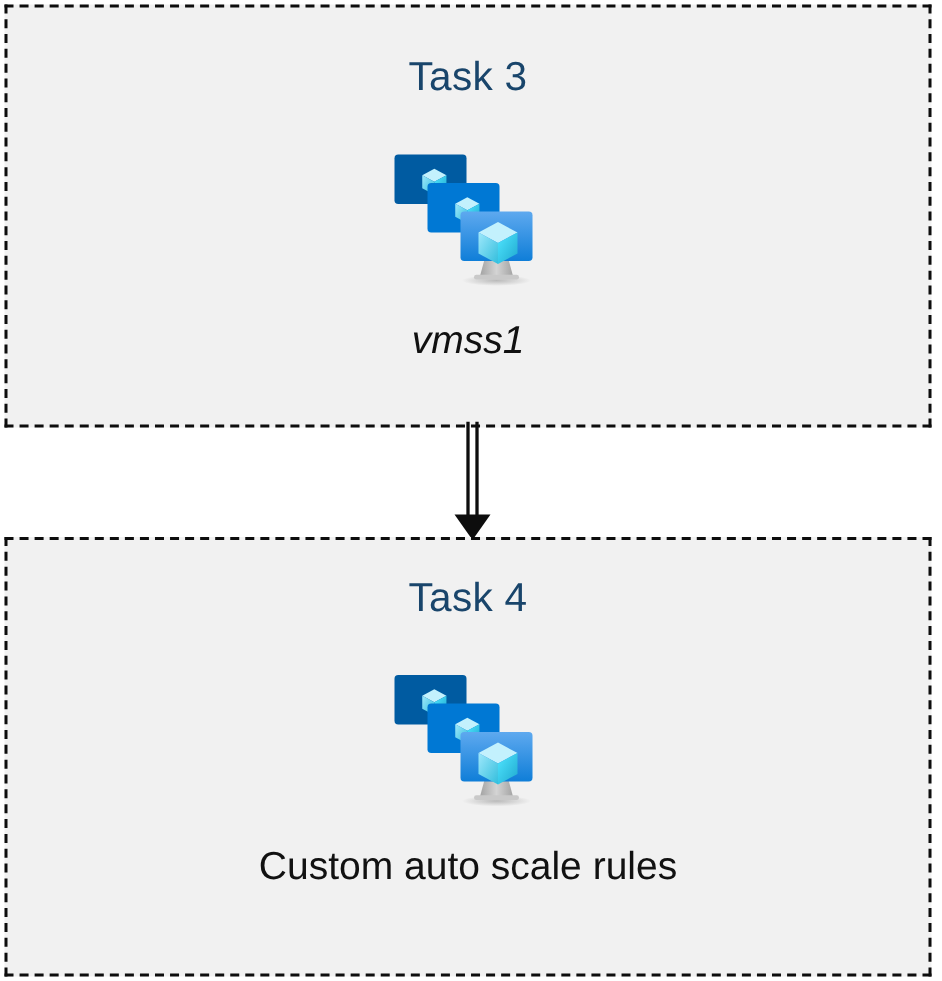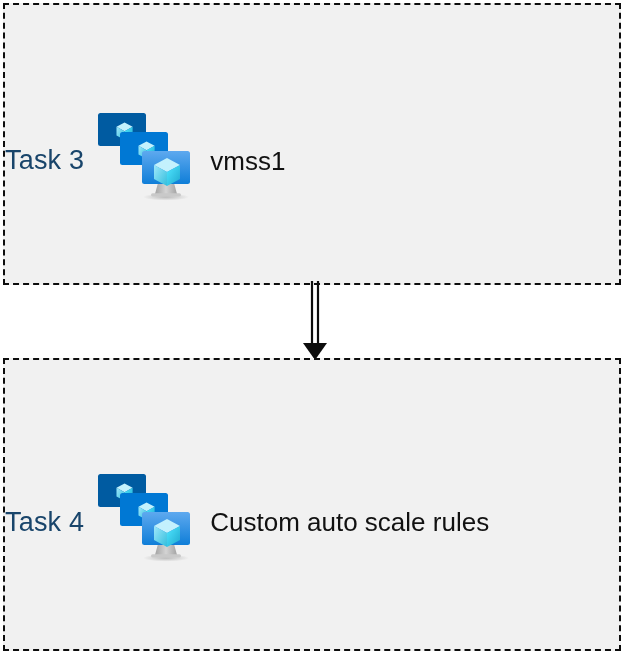--- a/index.html
+++ b/index.html
@@ -32,53 +32,53 @@
   #box-task3 { top: 3px;   height: 282px; }
   #box-task4 { top: 358px; height: 293px; }
 
   .box-inner {
     position: absolute;
     left: 0;
     right: 0;
     top: 0;
     bottom: 0;
     display: flex;
-    flex-direction: row;
+    flex-direction: column;
     align-items: center;
     gap: 12px;
   }
 
   
   .task-title {
     color: #19456b;
     font-size: 27px;
     font-weight: 400;
     line-height: 1;
     letter-spacing: 0.2px;
     white-space: nowrap;
   }
   #box-task3 .task-title { margin-top: 33px; }
-  #box-task4 .task-title { margin-top: 35px; }
+  #box-task4 .task-title { margin-top: 25px; }
 
   
   .caption {
     color: #111111;
     font-size: 26px;
     font-weight: 400;
     line-height: 1.18;
     text-align: center;
     white-space: nowrap;
   }
   .caption-block {
     display: flex;
     flex-direction: column;
     align-items: center;
   }
-  #box-task3 .caption-block { margin-top: 34px; }
-  #box-task4 .caption-block { margin-top: 36px; }
+  #box-task3 .caption-block { margin-top: 8px; font-style: italic; }
+  #box-task4 .caption-block { margin-top: 12px; }
 
   
   .vmss-icon {
     display: block;
   }
   #box-task3 .vmss-icon { margin-top: 22px; }
   #box-task4 .vmss-icon { margin-top: 22px; }
 
   
   #connector {

